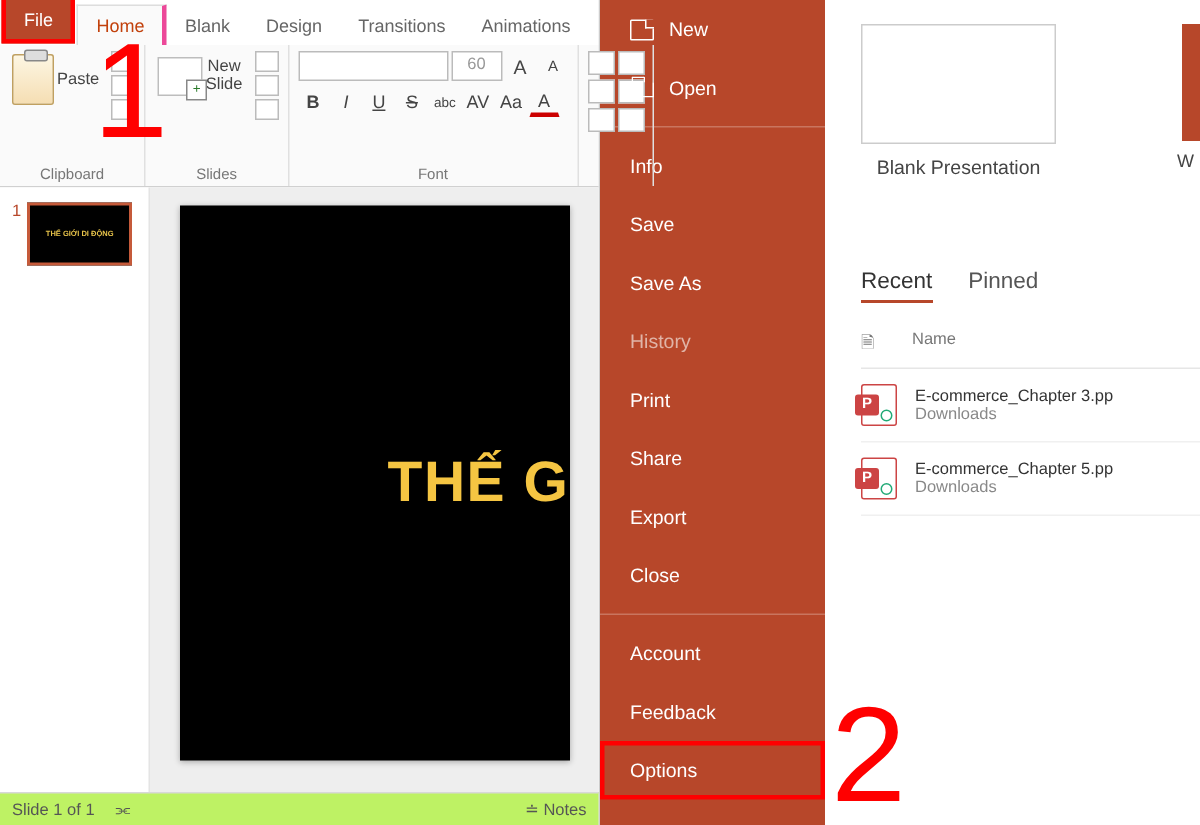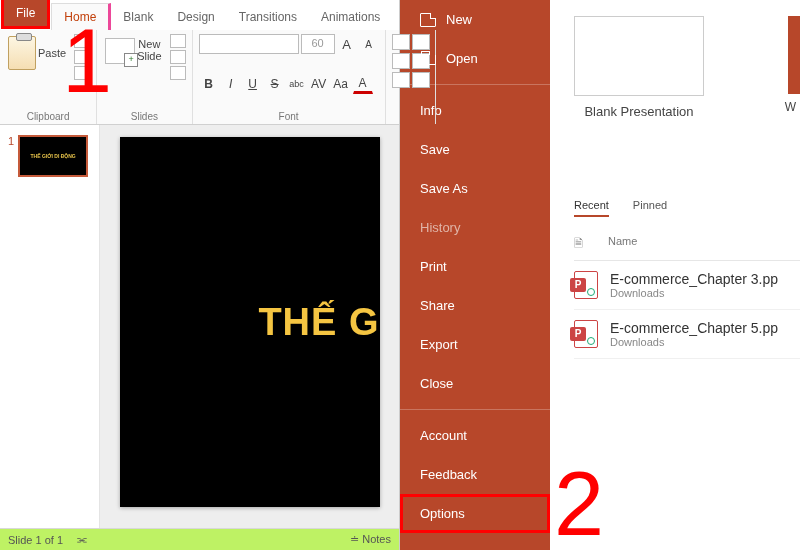--- a/index.html
+++ b/index.html
@@ -15,21 +15,21 @@
   .ribbon-group { border-right: 1px solid #e0e0e0; padding: 4px 6px 2px 6px; display: flex; flex-direction: column; justify-content: space-between; }
   .rg-body { display: flex; align-items: flex-start; gap: 4px; }
   .rg-label { font-size: 10px; color: #777; text-align: center; padding-top: 2px; }
   .big-btn { display: flex; flex-direction: row; align-items: center; gap: 2px; font-size: 11px; color: #444; cursor: pointer; padding: 2px; }
   .clip-icon { width: 28px; height: 34px; background: linear-gradient(#fdf6e3,#f5deb3); border: 1px solid #c0a060; border-radius: 2px; position: relative; }
   .clip-icon::before { content:""; position:absolute; top:-4px; left:7px; width:14px; height:6px; border:1px solid #888; border-radius:2px; background:#ddd;}
   .slide-icon { width: 30px; height: 26px; background: #fff; border: 1px solid #bdbdbd; position: relative; margin-top:2px;}
   .slide-icon::before { content:"+"; position:absolute; right:-4px; bottom:-4px; width:12px; height:12px; background:#fff; border:1px solid #888; font-size:9px; text-align:center; line-height:11px; color:#2a7a2a;}
   .mini-icons { display:flex; flex-direction:column; gap:2px; margin-left:2px;}
   .mini { width:16px; height:14px; border:1px solid #bbb; background:#fff; }
-  .font-ctrls { display:flex; flex-direction:column; gap:20px; }
+  .font-ctrls { display:flex; flex-direction:column; gap:4px; }
   .font-row { display:flex; gap:2px; align-items:center; }
   .fbox { height:20px; border:1px solid #bbb; background:#fff; font-size:11px; color:#999; padding:2px 4px; }
   .fbox.name { width:100px;}
   .fbox.size { width:34px; text-align:center;}
   .ibtn { width:20px; height:20px; border:1px solid transparent; font-size:12px; color:#444; display:flex; align-items:center; justify-content:center; cursor:pointer;}
   .para-row { display:flex; gap:2px;}
   .sq { width:18px; height:16px; border:1px solid #bbb; background:#fff;}
   .workspace { flex:1; display:flex; background:#fff; position: relative; }
   .thumb-col { width:100px; background:#fff; border-right:1px solid #e4e4e4; padding:10px 8px;}
   .thumb-wrap { display:flex; gap:4px; }
@@ -53,30 +53,30 @@
   .fm-icon { width:16px; height:14px; display:inline-block;}
   .icon-new { border:1.5px solid #fff; border-radius:1px; position:relative;}
   .icon-new::after{content:"";position:absolute;right:-1px;top:-1px;width:5px;height:5px;background:#b7472a;border-left:1.5px solid #fff;border-bottom:1.5px solid #fff;}
   .icon-open { border:1.5px solid #fff; border-top:none; border-radius:0 0 1px 1px; position:relative; height:10px; margin-top:3px;}
   .icon-open::before{content:"";position:absolute;top:-4px;left:0;width:7px;height:3px;border:1.5px solid #fff;border-bottom:none;border-radius:1px 1px 0 0;}
 
   .backstage { flex:1; background:#fff; padding:12px 0 0 24px; position:relative; overflow:hidden;}
   .bp-thumb { width:130px; height:80px; background:#fff; border:1px solid #ccc; margin-top:4px;}
   .bp-label { font-size:13px; color:#444; text-align:center; width:130px; margin-top:8px;}
   .accent-chip { position:absolute; top:16px; right:0; width:12px; height:78px; background:#b7472a;}
-  .recent-tabs { margin-top:80px; display:flex; gap:24px; font-size:11px;}
+  .recent-tabs { margin-top:60px; display:flex; gap:24px; font-size:15px;}
   .rt { padding-bottom:4px; cursor:pointer; color:#555;}
   .rt.active { color:#333; border-bottom:2px solid #b7472a;}
   .file-head { display:flex; margin-top:18px; font-size:11px; color:#777; border-bottom:1px solid #e6e6e6; padding-bottom:6px;}
   .fh-icon { width:34px;}
   .file-row { display:flex; align-items:center; padding:10px 0; border-bottom:1px solid #f0f0f0; cursor:pointer;}
   .pp-icon { width:24px; height:28px; border:1px solid #c44; border-radius:2px; margin:0 12px 0 0; position:relative; background:#fff;}
   .pp-icon::before{content:"P"; position:absolute; left:-5px; top:6px; width:16px; height:14px; background:#c44; color:#fff; font-size:10px; font-weight:bold; text-align:center; line-height:14px; border-radius:2px;}
   .pp-icon::after{content:""; position:absolute; right:2px; bottom:2px; width:6px; height:6px; border:1px solid #2a7; border-radius:50%;}
-  .fr-main { font-size:14px; color:#333;}
+  .fr-main { font-size:11px; color:#333;}
   .fr-sub { font-size:11px; color:#888;}
   .marker.m2 { bottom:-6px; left:4px; font-size:90px;}
 </style>
 </head>
 <body>
 
 <div class="layout">
 
   <div class="left-pane">
     <div class="tabbar">

